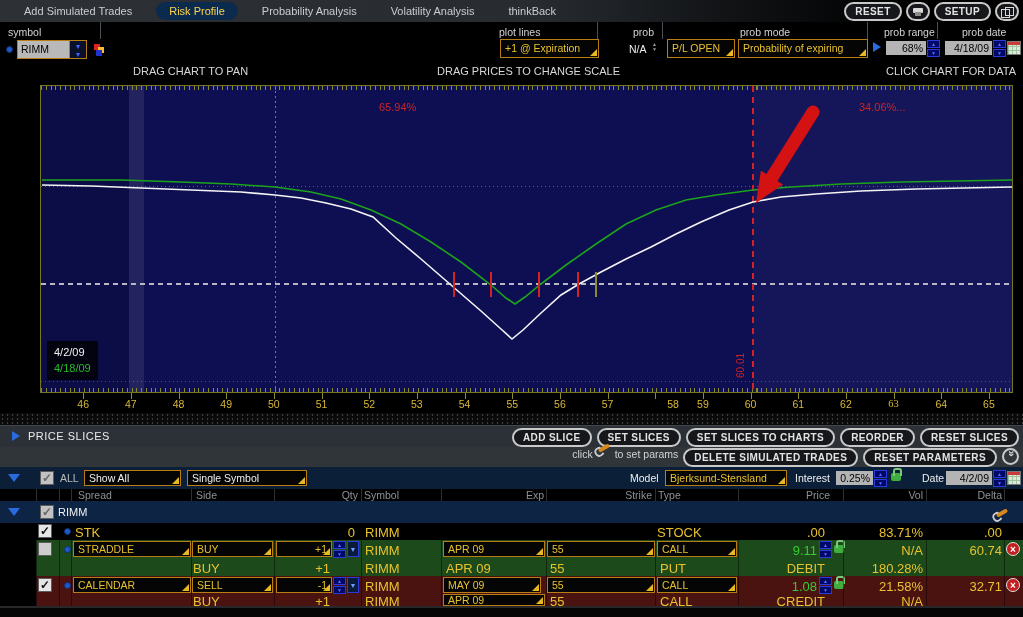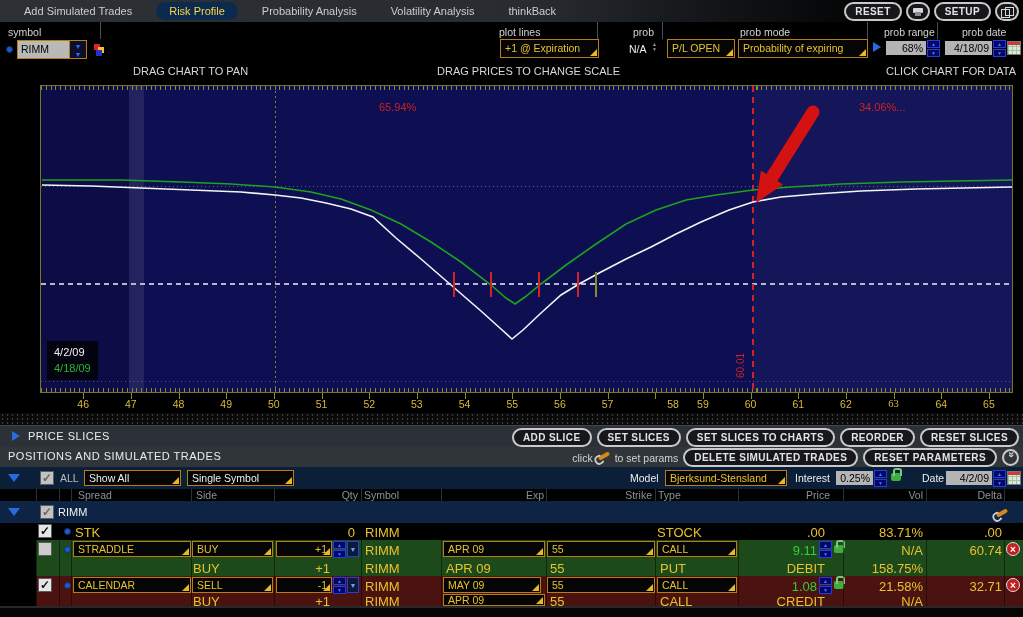--- a/index.html
+++ b/index.html
@@ -75,21 +75,21 @@
   #legendbox { position:absolute; left:6px; top:255px; background:rgba(2,2,8,.88); padding:3px 7px 4px; }
   #legendbox div { font-size:11px; line-height:16px; }
   #xaxis { left:40px; top:394px; width:973px; height:20px; }
   .xtick { position:absolute; top:-1px; width:1px; height:6px; background:#8a8a2e; }
   .xlab { position:absolute; top:4px; width:30px; margin-left:-15px; text-align:center; color:#d8b838; font-size:10.5px; }
   #divider { left:0; top:413px; width:1023px; height:12px; background-color:#0a0a0a;
     background-image: radial-gradient(#3c3c3c 1px, transparent 1.2px); background-size:5px 4px; }
   
   #slicebar { left:0; top:425px; width:1023px; height:22px; background:#2c3137; border-top:1px solid #41464c; }
   #slicebar .title, #posbar .title { position:absolute; left:28px; top:4px; color:#ececec; letter-spacing:.5px; }
-  .btnrow { position:absolute; right:4px; top:2px; display:flex; gap:5px; align-items:center; }
+  .btnrow { position:absolute; right:4px; top:2px; display:flex; gap:5px; }
   #posbar { left:0; top:447px; width:1023px; height:20px; background:#303539; }
   #posbar .title { left:8px; top:3px; }
   .wrench { display:inline-block; width:12px; height:4px; background:#d8871a; border-radius:2px;
     transform:rotate(-30deg); position:relative; top:-2px; }
   .wrench::before { content:""; position:absolute; left:-5px; top:-2px; width:6px; height:6px;
     border:2px solid #c9c9c9; border-radius:50%; border-right-color:transparent; }
   .chev-circ { width:17px; height:17px; border:2px solid #c9c9c9; border-radius:50%; position:relative; }
   .chev-circ span { position:absolute; left:3px; top:-1px; color:#d8d8d8; font-weight:bold; font-size:11px;
     transform:rotate(90deg); transform-origin:center; display:block; width:9px; }
   
@@ -264,39 +264,38 @@
     <span class="btnrow">
       <span class="pill">ADD SLICE</span>
       <span class="pill">SET SLICES</span>
       <span class="pill">SET SLICES TO CHARTS</span>
       <span class="pill">REORDER</span>
       <span class="pill">RESET SLICES</span>
     </span>
   </div>
 
   <div id="posbar" class="abs">
-    <span class="title">POSITIONS AND SIMULATED TRADES</span>
     <span class="btnrow" style="top:1px">
       <span class="lbl">click</span>
       <span class="wrench"></span>
       <span class="lbl">to set params</span>
       <span class="pill">DELETE SIMULATED TRADES</span>
       <span class="pill">RESET PARAMETERS</span>
       <span class="chev-circ">
           <span>»</span>
         </span>
     </span>
   </div>
 
   <div id="filterrow" class="abs">
     <span class="abs tri-down" style="left:8px;top:7px"></span>
     <span class="cbx gray" style="left:40px;top:4px">✓</span>
     <span class="lbl abs" style="left:60px;top:5px;color:#b9b9b9">ALL</span>
     <span class="dd wh tight" style="left:84px;top:3px;width:97px">Show All</span>
-    <span class="dd wh tight" style="left:187px;top:3px;width:107px">Single Symbol</span>
+    <span class="dd wh tight" style="left:187px;top:3px;width:120px">Single Symbol</span>
     <span class="lbl abs" style="left:630px;top:5px;color:#eee">Model</span>
     <span class="dd tight" style="left:665px;top:3px;width:122px">Bjerksund-Stensland</span>
     <span class="lbl abs" style="left:795px;top:5px;color:#eee">Interest</span>
     <span class="field" style="left:836px;top:4px;width:37px">0.25%</span>
     <span class="spin" style="left:874px;top:3px">
         <i>▲</i>
         <i>▼</i>
       </span>
     <span class="lock" style="left:891px;top:6px"></span>
     <span class="lbl abs" style="left:922px;top:5px;color:#eee">Date</span>
@@ -382,21 +381,21 @@
 
   <div class="trow" style="top:558px;height:18px;background:#1d4a1a">
     <span class="indent"></span>
     <span class="cell" style="left:193px;top:3px">BUY</span>
     <span class="cell r" style="left:270px;top:3px;width:60px">+1</span>
     <span class="cell" style="left:365px;top:3px">RIMM</span>
     <span class="cell" style="left:446px;top:3px">APR 09</span>
     <span class="cell" style="left:550px;top:3px">55</span>
     <span class="cell" style="left:660px;top:3px">PUT</span>
     <span class="cell r" style="left:765px;top:3px;width:60px">DEBIT</span>
-    <span class="cell r" style="left:863px;top:3px;width:60px">158.75%</span>
+    <span class="cell r" style="left:863px;top:3px;width:60px">180.28%</span>
   </div>
 
   <div class="trow" style="top:576px;height:18px;background:#4b1310">
     <span class="indent"></span>
     <span class="cbx" style="left:38px;top:2px">✓</span>
     <span class="bluedot" style="left:64px;top:6px"></span>
     <span class="dd tight" style="left:73px;top:1px;width:118px">CALENDAR</span>
     <span class="dd tight" style="left:192px;top:1px;width:81px">SELL</span>
     <span class="dd tight" style="left:276px;top:1px;width:56px;text-align:right">-1</span>
     <span class="spin" style="left:333px;top:1px">

